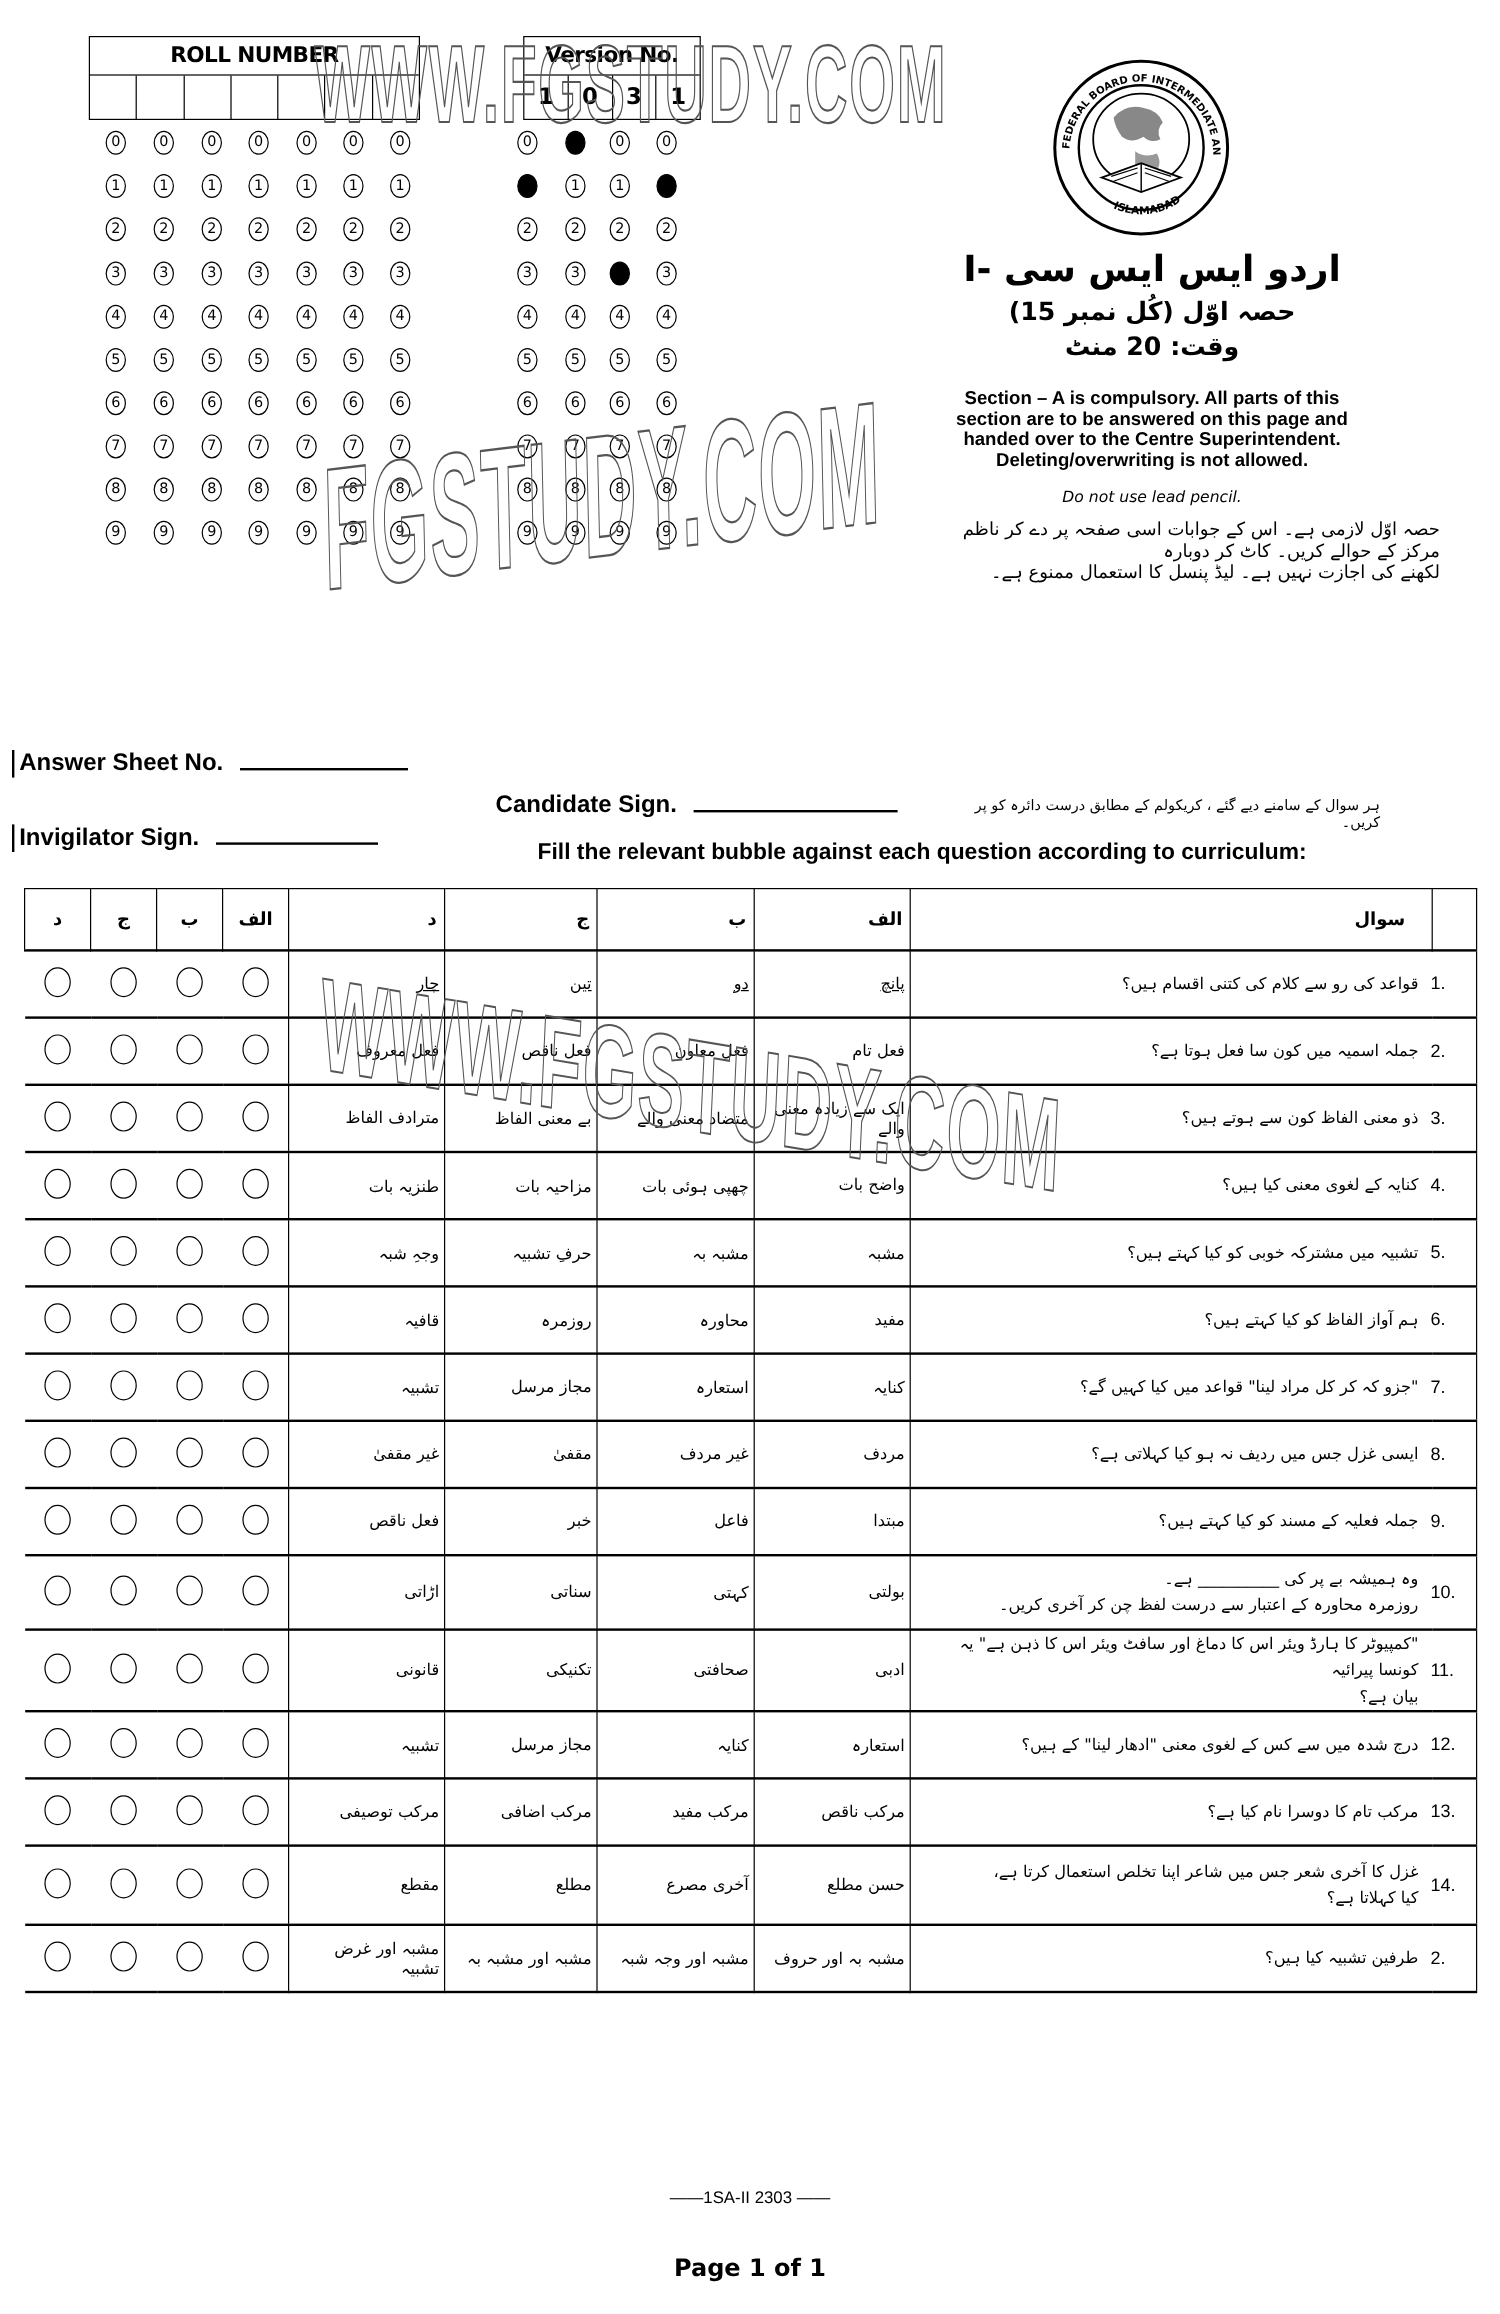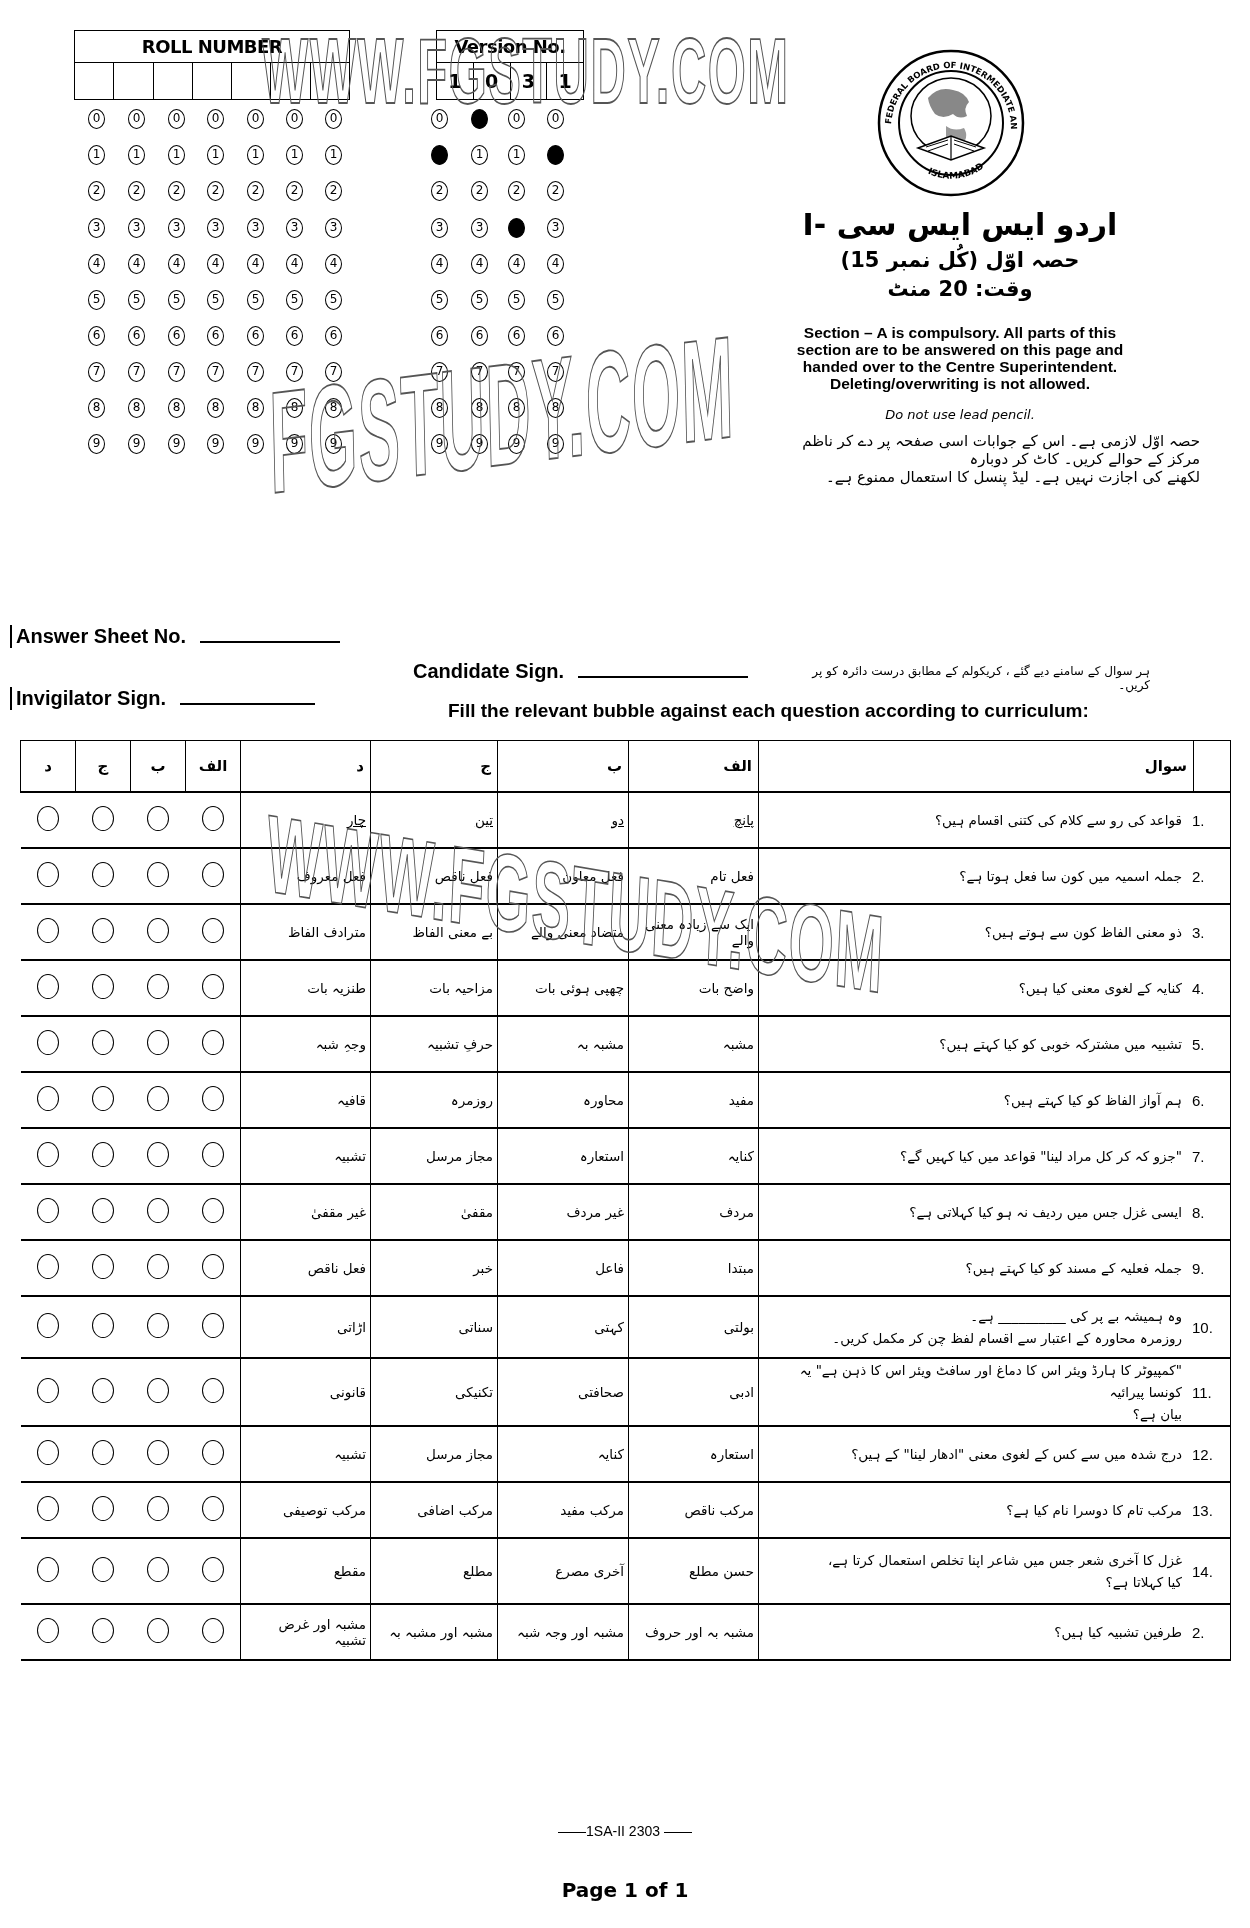--- a/index.html
+++ b/index.html
@@ -253,21 +253,21 @@
   <thead>
     <tr>
       <th>د</th>
       <th>ج</th>
       <th>ب</th>
       <th>الف</th>
       <th style="text-align:right;padding-right:6px;">د</th>
       <th style="text-align:right;padding-right:6px;">ج</th>
       <th style="text-align:right;padding-right:6px;">ب</th>
       <th style="text-align:right;padding-right:6px;">الف</th>
-      <th style="text-align:right;padding-right:6px;">سوال</th>
+      <th style="text-align:right;padding-right:22px;">سوال</th>
       <th></th>
     </tr>
   </thead>
   <tbody id="ans-body">
       <tr style="height: 56px; text-decoration: underline;">
         <td class="c-bub" style="border-left: none; border-right: none;"><span class="circle"></span></td>
         <td class="c-bub" style="border-left: none; border-right: none;"><span class="circle"></span></td>
         <td class="c-bub" style="border-left: none; border-right: none;"><span class="circle"></span></td>
         <td class="c-bub" style="border-left: none; border-right: none;"><span class="circle"></span></td>
         <td class="opt">چار</td>
@@ -366,21 +366,21 @@
       </tr>
       <tr style="height: 62px;">
         <td class="c-bub" style="border-left: none; border-right: none;"><span class="circle"></span></td>
         <td class="c-bub" style="border-left: none; border-right: none;"><span class="circle"></span></td>
         <td class="c-bub" style="border-left: none; border-right: none;"><span class="circle"></span></td>
         <td class="c-bub" style="border-left: none; border-right: none;"><span class="circle"></span></td>
         <td class="opt">اڑاتی</td>
         <td class="opt">سناتی</td>
         <td class="opt">کہتی</td>
         <td class="opt">بولتی</td>
-        <td class="q" colspan="2" style="position: relative;"><div class="qt" style="padding-right: 44px; line-height: 22px;"><div>وہ ہمیشہ بے پر کی __________ ہے۔</div><div>روزمرہ محاورہ کے اعتبار سے اقسام لفظ چن کر مکمل کریں۔</div></div><span class="qn" style="position: absolute; right: 4px; top: 50%; transform: translateY(-50%);">10.</span></td>
+        <td class="q" colspan="2" style="position: relative;"><div class="qt" style="padding-right: 44px; line-height: 22px;"><div>وہ ہمیشہ بے پر کی __________ ہے۔</div><div>روزمرہ محاورہ کے اعتبار سے درست لفظ چن کر آخری کریں۔</div></div><span class="qn" style="position: absolute; right: 4px; top: 50%; transform: translateY(-50%);">10.</span></td>
       </tr>
       <tr style="height: 66px;">
         <td class="c-bub" style="border-left: none; border-right: none;"><span class="circle"></span></td>
         <td class="c-bub" style="border-left: none; border-right: none;"><span class="circle"></span></td>
         <td class="c-bub" style="border-left: none; border-right: none;"><span class="circle"></span></td>
         <td class="c-bub" style="border-left: none; border-right: none;"><span class="circle"></span></td>
         <td class="opt">قانونی</td>
         <td class="opt">تکنیکی</td>
         <td class="opt">صحافتی</td>
         <td class="opt">ادبی</td>

